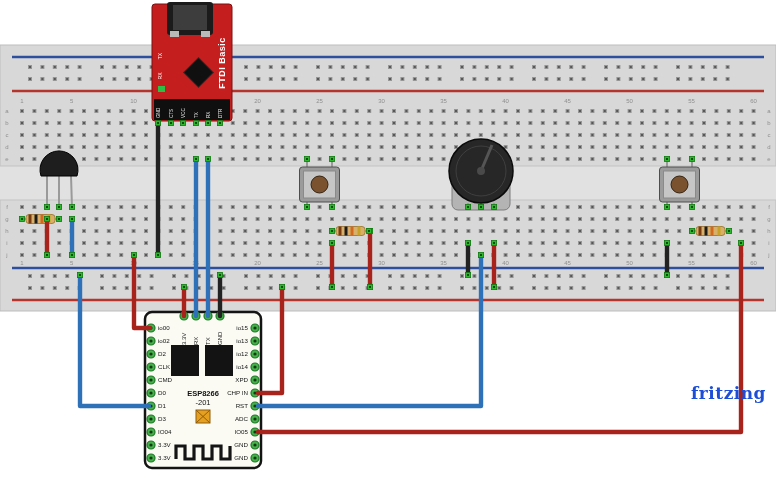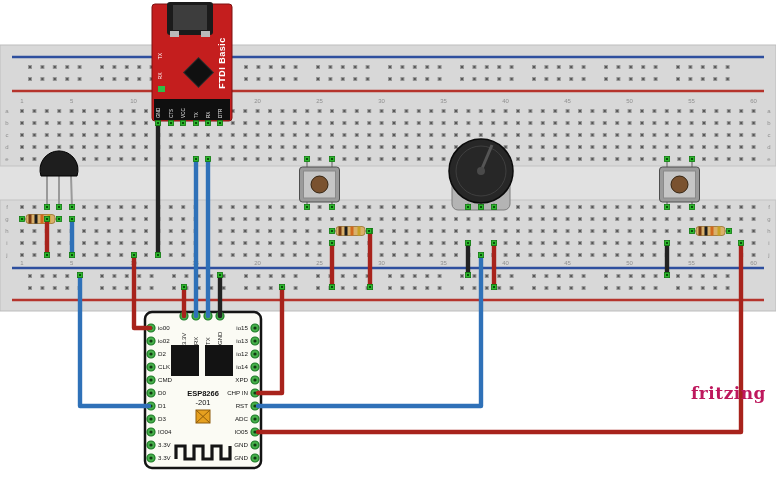--- a/index.html
+++ b/index.html
@@ -1,19 +1,19 @@
 <!DOCTYPE html>
 <html><head>
 <meta charset="utf-8">
 <style>
   html,body{margin:0;padding:0;background:#ffffff;width:776px;height:491px;overflow:hidden}
   #stage{position:relative;width:776px;height:407px;font-family:"Liberation Sans",sans-serif}
   svg text{font-family:"Liberation Sans",sans-serif}
   #wm{position:absolute;right:10px;bottom:4px;font-family:"DejaVu Serif",serif;font-weight:bold;
-      font-size:17px;color:#be185d;letter-spacing:.5px}
+      font-size:17px;color:#1d4ed8;letter-spacing:.5px}
 </style>
 </head>
 <body>
 
 <div id="stage">
   <svg id="scene" width="776" height="491" viewBox="0 0 776 491">
       <g>
         <rect x="0" y="45" width="776" height="266" fill="#d8d8d8" stroke="#bdbdbd" stroke-width="1"></rect>
         <rect x="0" y="166" width="776" height="34" fill="#e1e1e1"></rect>
         <line x1="0" y1="166" x2="776" y2="166" stroke="#c3c3c3"></line>

